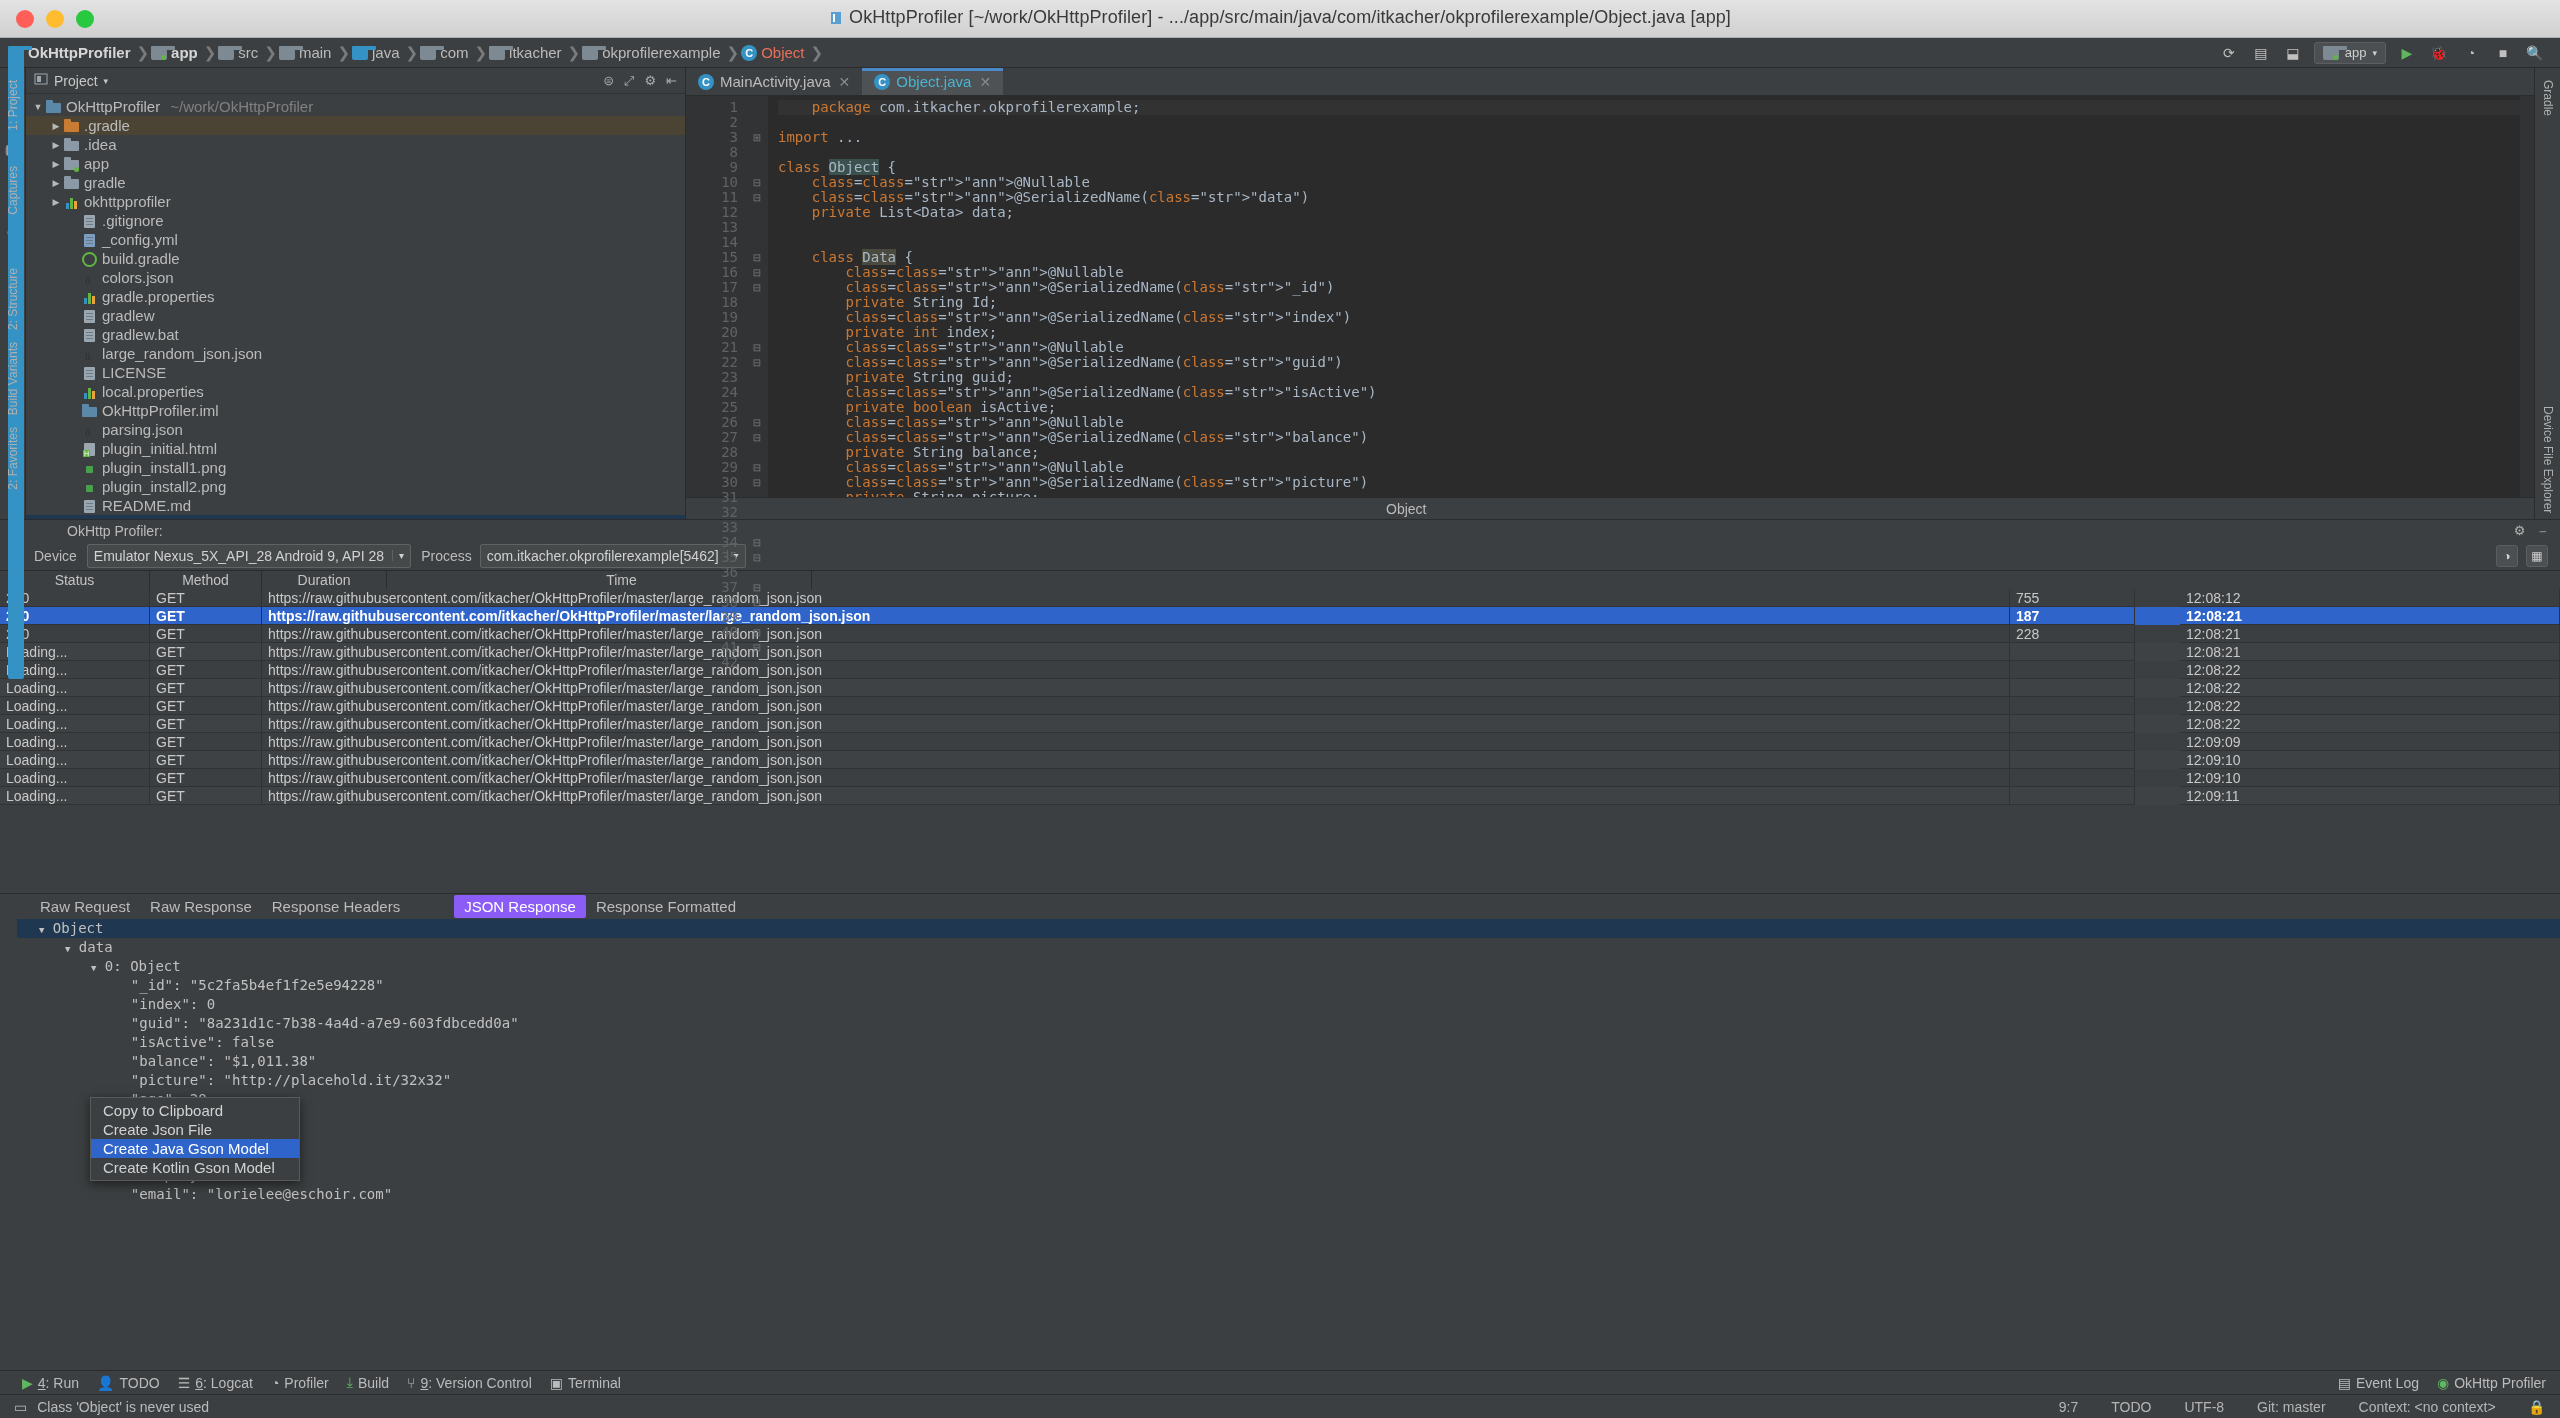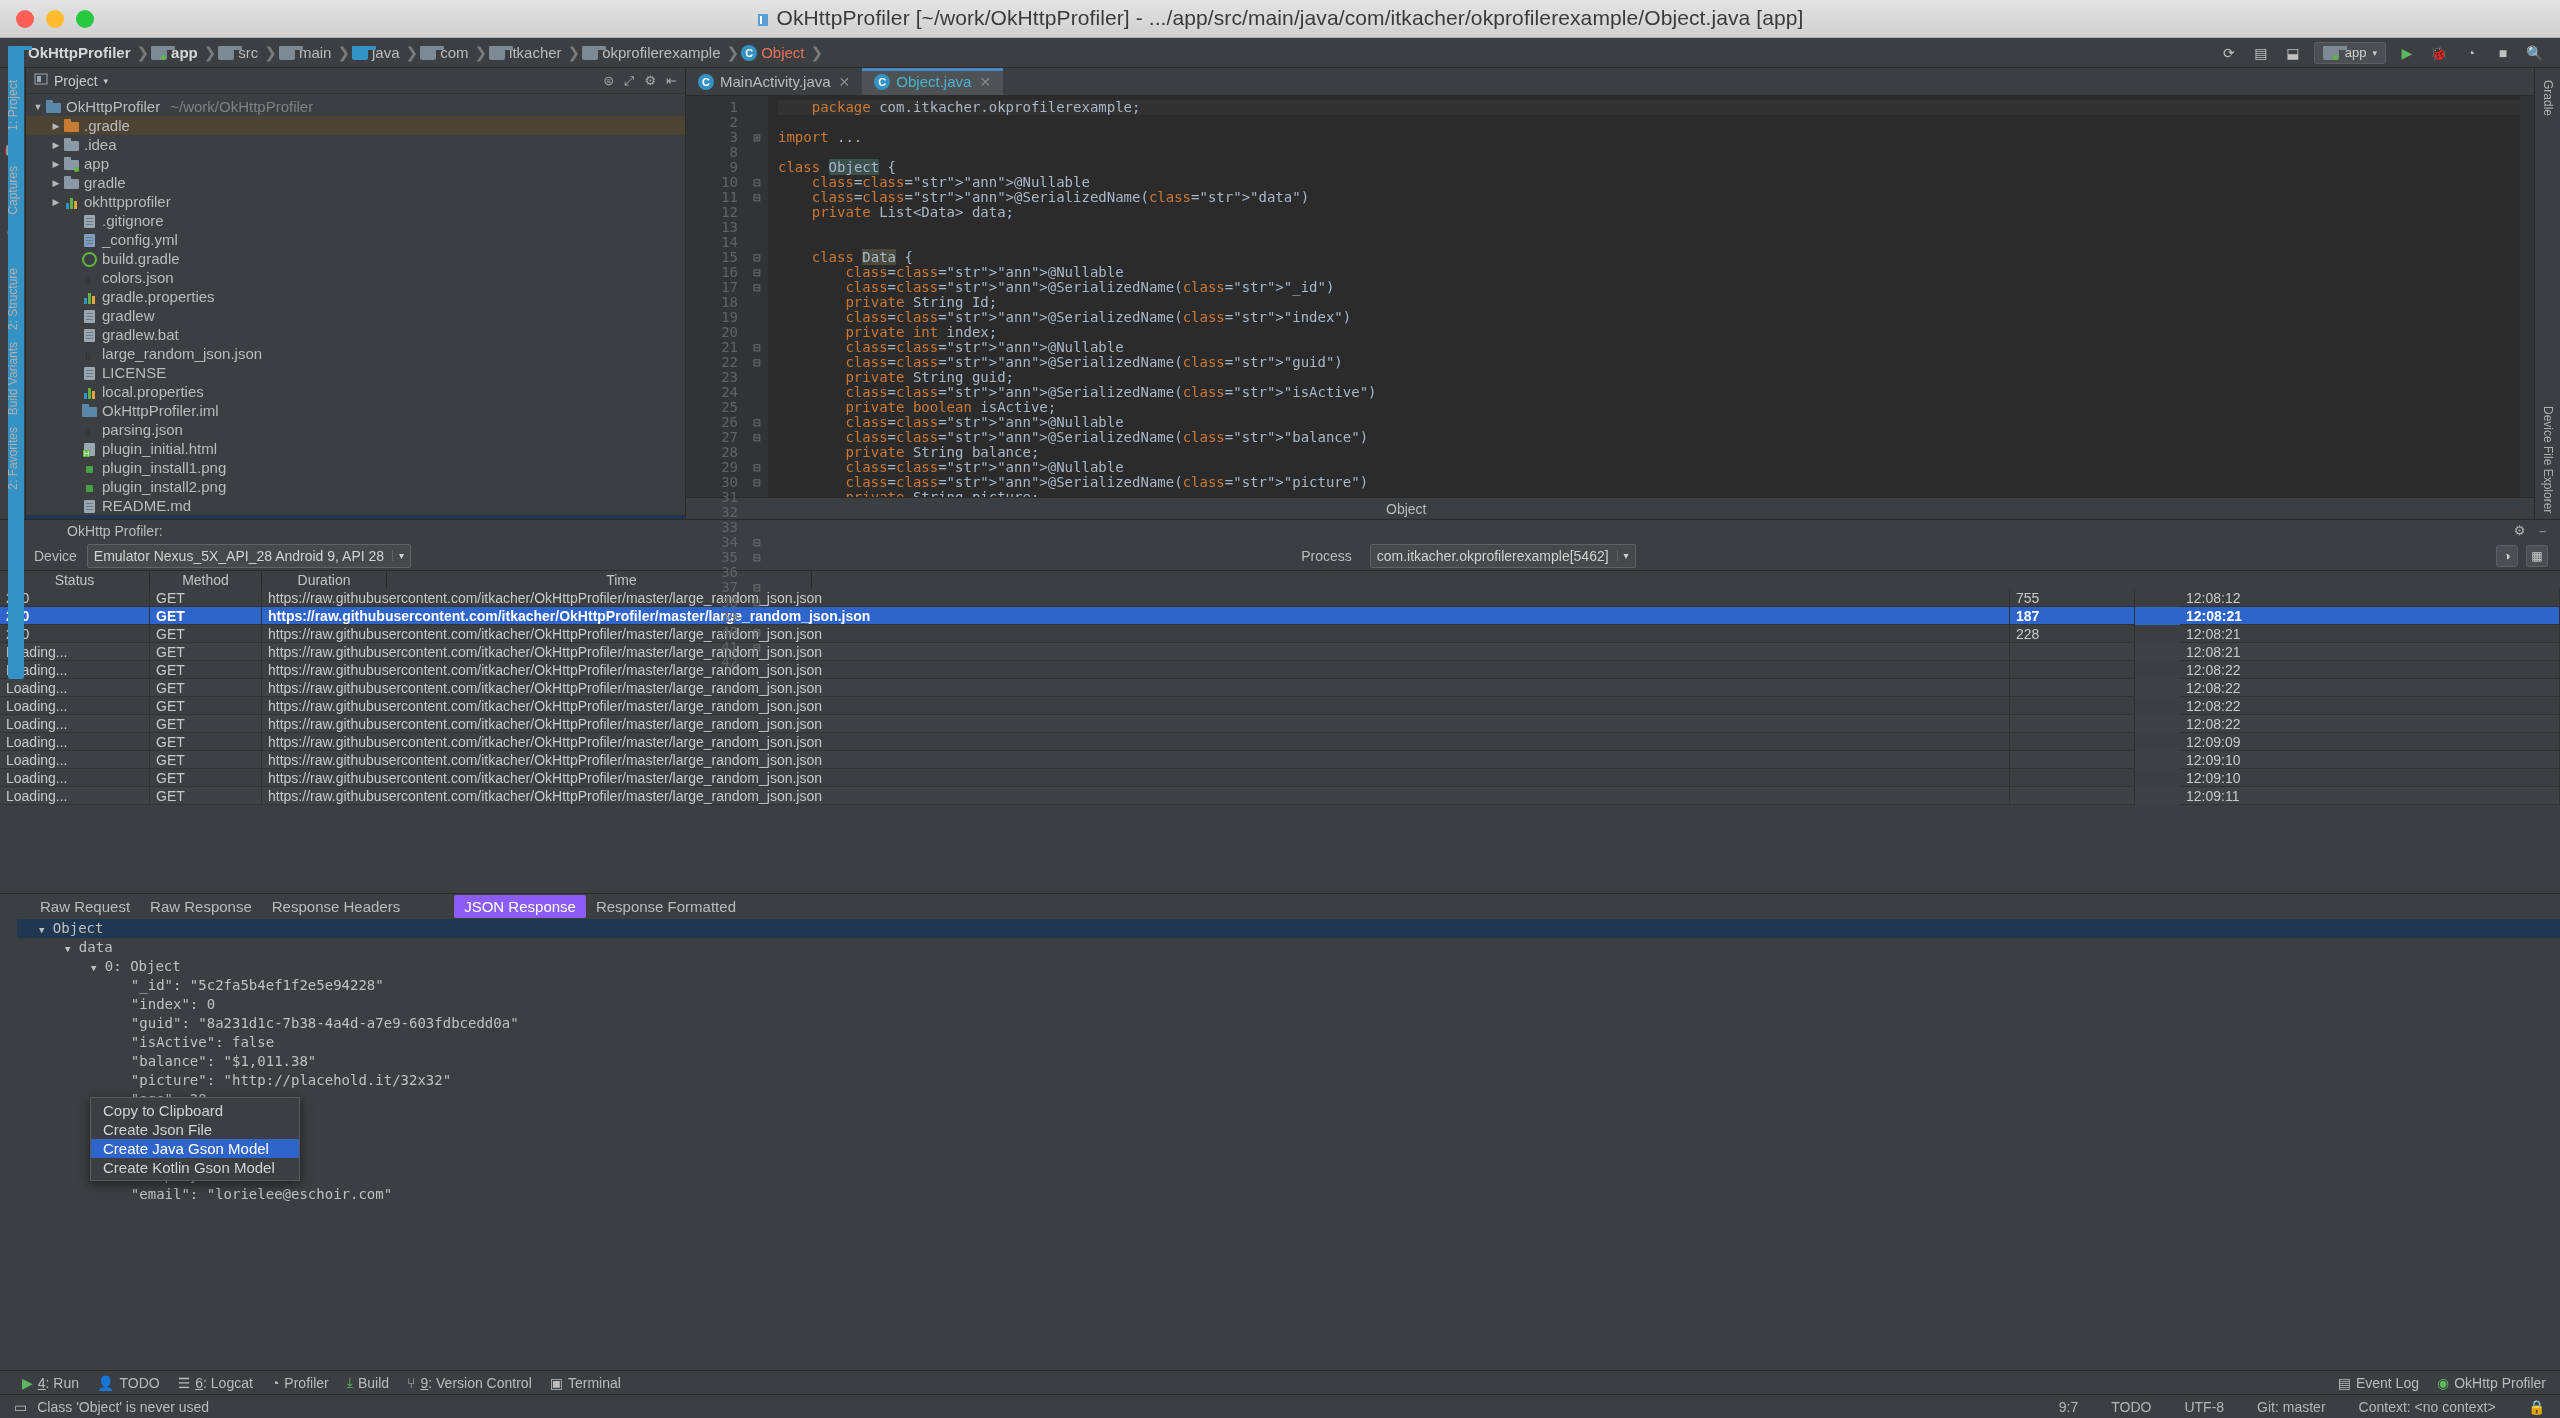--- a/index.html
+++ b/index.html
@@ -21,21 +21,21 @@
     border-bottom: 1px solid #b0b0b0;
     display: flex; align-items: center; position: relative; flex: none;
   }
   .traffic { display: flex; gap: 12px; padding-left: 16px; }
   .dot { width: 18px; height: 18px; border-radius: 50%; }
   .dot.red { background: #ff5f57; }
   .dot.yellow { background: #febc2e; }
   .dot.green { background: #28c840; }
   .title-text {
     position: absolute; left: 0; right: 0; text-align: center;
-    font-size: 21px; color: #3a3a3a; letter-spacing: .1px;
+    font-size: 18px; color: #3a3a3a; letter-spacing: .1px;
     pointer-events: none;
   }
   .title-ico { display:inline-block; vertical-align:-2px; margin-right:6px; }
 
   
   .navbar {
     height: 30px; background: #3c3f41; border-bottom: 1px solid #2b2b2b;
     display: flex; align-items: center; padding: 0 8px; gap: 0; flex: none;
     position: relative;
   }
@@ -145,21 +145,21 @@
 
   
   .profiler { background:#3c3f41; display:flex; flex-direction:column; flex:none; border-top:1px solid #2b2b2b;}
   .prof-title { height: 26px; display:flex; align-items:center; padding-left: 30px; font-size:14px; color:#bbbbbb;margin-left:37px;}
   .prof-title .right { margin-left:auto; display:flex; gap:14px; padding-right:14px; color:#b0b0b0; font-size:13px;}
   .prof-ctrl { height: 34px; display:flex; align-items:center; padding-left: 34px; gap: 10px; font-size:14px;}
   .combo { background:#45494a; border:1px solid #5e6364; border-radius:2px; height:24px; display:flex;
            align-items:center; padding:0 6px; color:#d2d2d2; font-size:14px; gap:8px;}
   .combo .cv { white-space:nowrap; }
   .combo .ca { color:#cfcfcf; font-size:10px; border-left:1px solid #5e6364; padding-left:6px; }
-  .prof-ctrl .mid { margin-left: 880px; display:flex; align-items:center; gap:18px;}
+  .prof-ctrl .mid { display:flex; align-items:center; gap:8px;}
   .prof-ctrl .rightbtns { margin-left:auto; display:flex; gap:8px; padding-right: 12px;}
   .pbtn { width:22px;height:22px;border-radius:3px;background:#4b4f51;border:1px solid #5a5f61;
           display:flex;align-items:center;justify-content:center;color:#d0d0d0;font-size:12px;}
 
   
   .tbl { border-top:1px solid #2b2b2b; font-size:14px; }
   .tbl .hdr { display:flex; height:18px; background:#3c3f41; color:#c3c3c3; }
   .tbl .hdr > div { border-right:1px solid #2b2b2b; text-align:center; line-height:18px; overflow:hidden;}
   .tbl .r { display:flex; height:18px; background:#3c3f41; }
   .tbl .r:nth-child(even) { background:#3f4244; }

